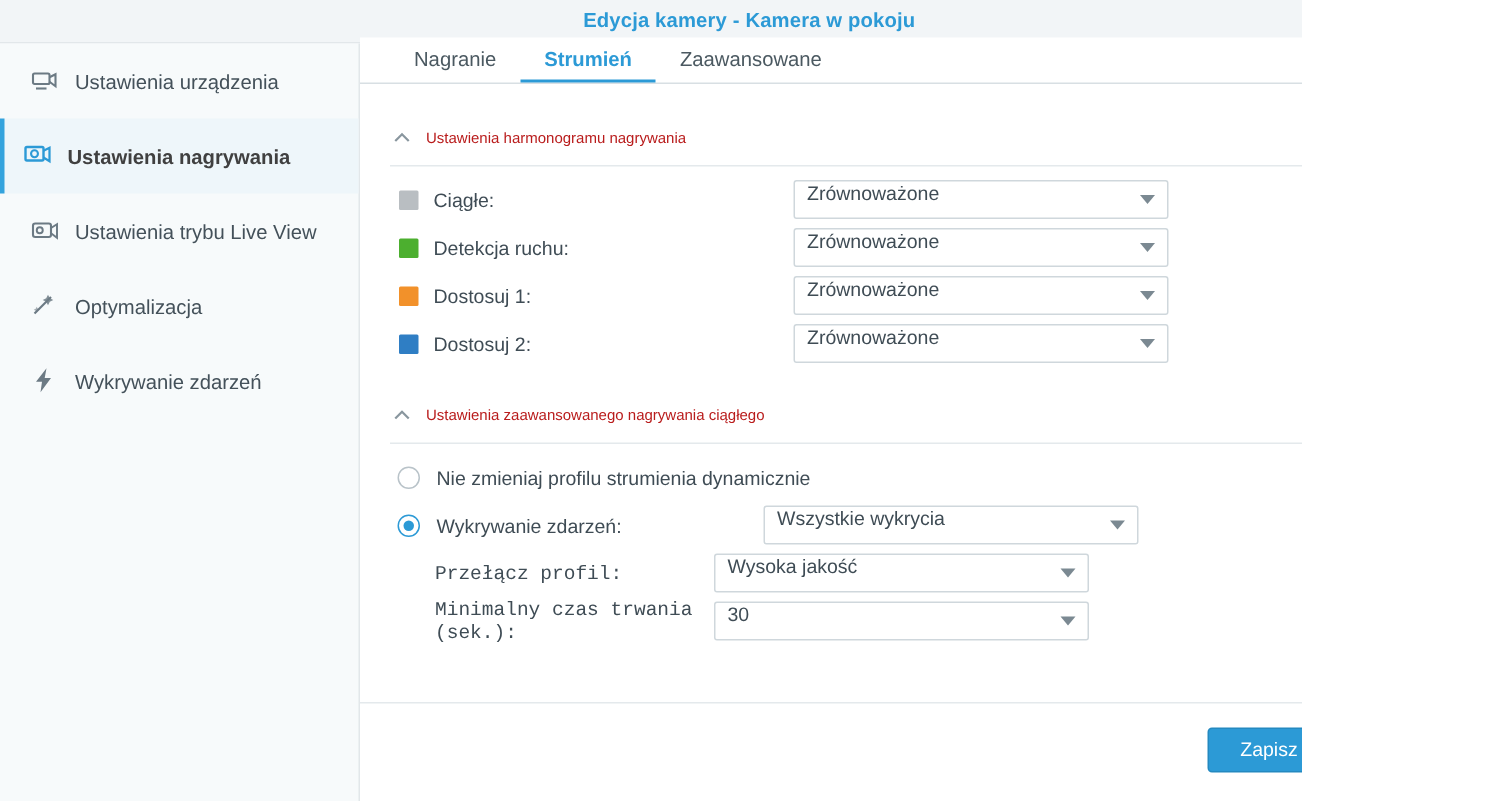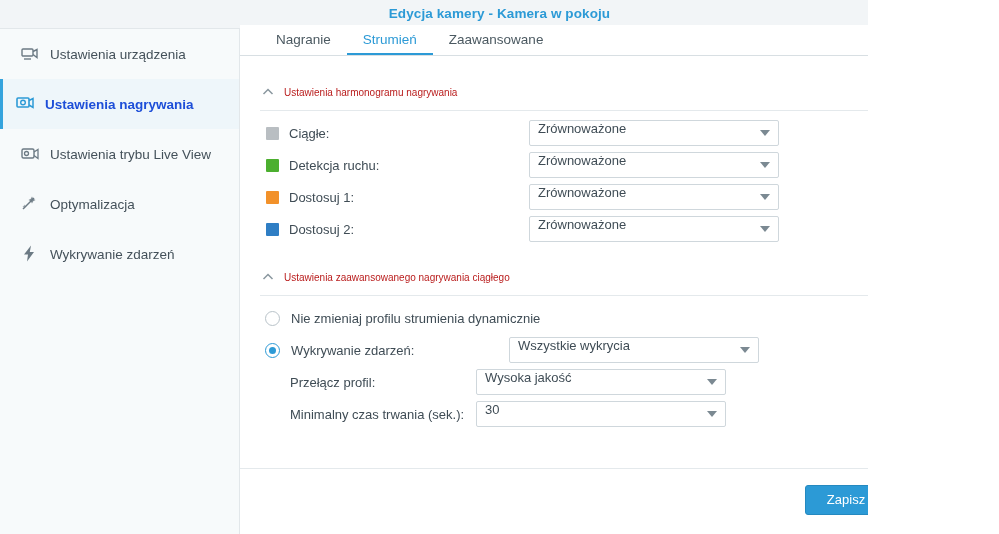--- a/index.html
+++ b/index.html
@@ -85,21 +85,21 @@
     margin-right: 8px;
     display: flex;
     align-items: center;
     justify-content: center;
     color: #6c7a84;
     flex: 0 0 24px;
   }
   .side-item.selected {
     background: #eef6fa;
     font-weight: bold;
-    color: #1d4ed8;
+    color: #404040;
     padding-left: 13px;
   }
   .side-item.selected::before {
     content: "";
     position: absolute;
     left: 0; top: 0; bottom: 0;
     width: 3px;
     background: #34a3dd;
   }
   .side-item.selected .side-ico { color: #2c9ad6; }
@@ -129,21 +129,21 @@
     padding: 0 16px;
     height: 30px;
     line-height: 30px;
     font-size: 13.5px;
     color: #4b5961;
     cursor: pointer;
     box-sizing: border-box;
   }
   .tab.active {
     color: #2c9ad6;
-    font-weight: normal;
+    font-weight: bold;
     border-bottom: 2px solid #2c9ad6;
   }
   .panel {
     position: absolute;
     top: 31px; left: 0;
     width: 759px;
     height: 443px;
     box-sizing: border-box;
     padding: 14px 20px 0 20px;
   }
@@ -185,21 +185,21 @@
     margin-right: 10px;
     border-radius: 1px;
     flex: 0 0 13px;
   }
   .row-label {
     width: 240px;
     font-size: 13px;
     color: #3f4c55;
     box-sizing: border-box;
   }
-  .row-label.indent { padding-left: 30px; width: 216px; }
+  .row-label.indent { padding-left: 30px; width: 216px; font-family: Liberation Mono, monospace; }
   .select {
     width: 250px;
     height: 26px;
     border: 1px solid #cfd7dc;
     background: #ffffff;
     border-radius: 2px;
     box-sizing: border-box;
     position: relative;
     display: flex;
     align-items: flex-start;

